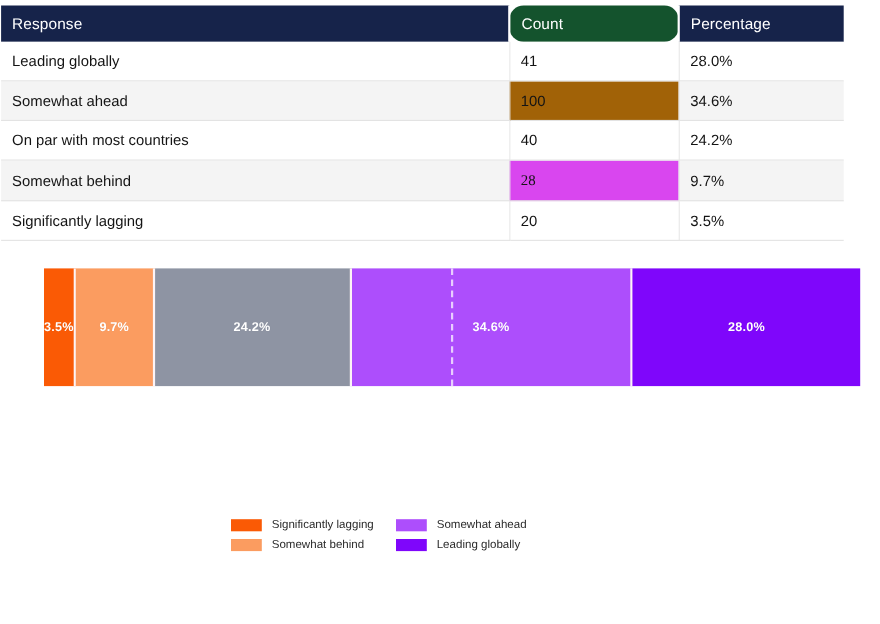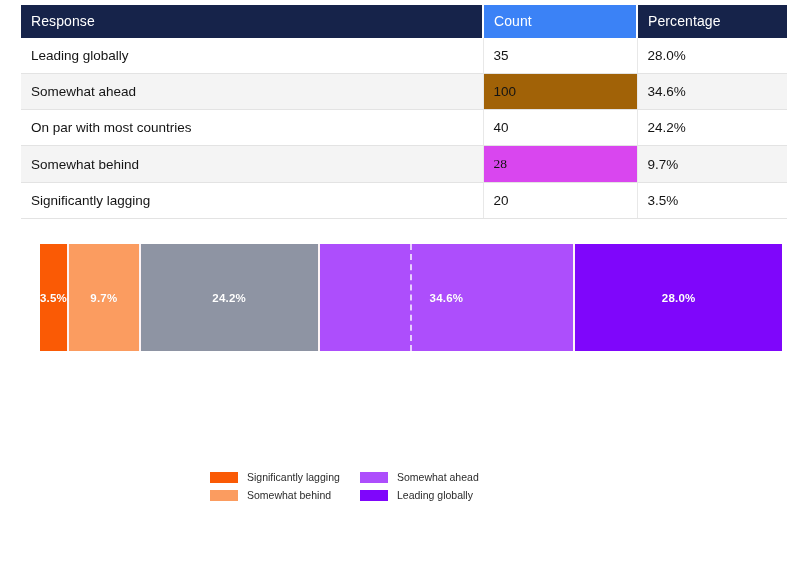--- a/index.html
+++ b/index.html
@@ -12,21 +12,21 @@
     height: 567px;
     position: relative;
     font-family: "Liberation Sans", sans-serif;
     overflow: hidden;
     -webkit-font-smoothing: antialiased;
   }
 
   
   .table-wrap {
     position: absolute;
-    left: 21px;
+    left: 1px;
     top: 5px;
     width: 766px;
   }
   table.resp-table {
     width: 100%;
     border-collapse: collapse;
     table-layout: fixed;
     font-size: 13.5px;
     color: #1a1a1a;
   }
@@ -137,28 +137,28 @@
 <div class="table-wrap">
   <table class="resp-table">
     <colgroup>
       <col class="c-response">
       <col class="c-count">
       <col class="c-pct">
     </colgroup>
     <thead>
       <tr>
         <th style="background: rgb(22, 35, 74); color: rgb(255, 255, 255);">Response</th>
-        <th style="background: #3b82f6; color: rgb(255, 255, 255);">Count</th>
+        <th style="background: #14532d; color: rgb(255, 255, 255); border-radius: 13px;">Count</th>
         <th style="background: rgb(22, 35, 74); color: rgb(255, 255, 255);">Percentage</th>
       </tr>
     </thead>
     <tbody>
       <tr>
         <td>Leading globally</td>
-        <td>35</td>
+        <td>41</td>
         <td>28.0%</td>
       </tr>
       <tr class="alt">
         <td style="background: rgb(244, 244, 244);">Somewhat ahead</td>
         <td style="background: #a16207;">100</td>
         <td style="background: rgb(244, 244, 244);">34.6%</td>
       </tr>
       <tr>
         <td>On par with most countries</td>
         <td>40</td>

